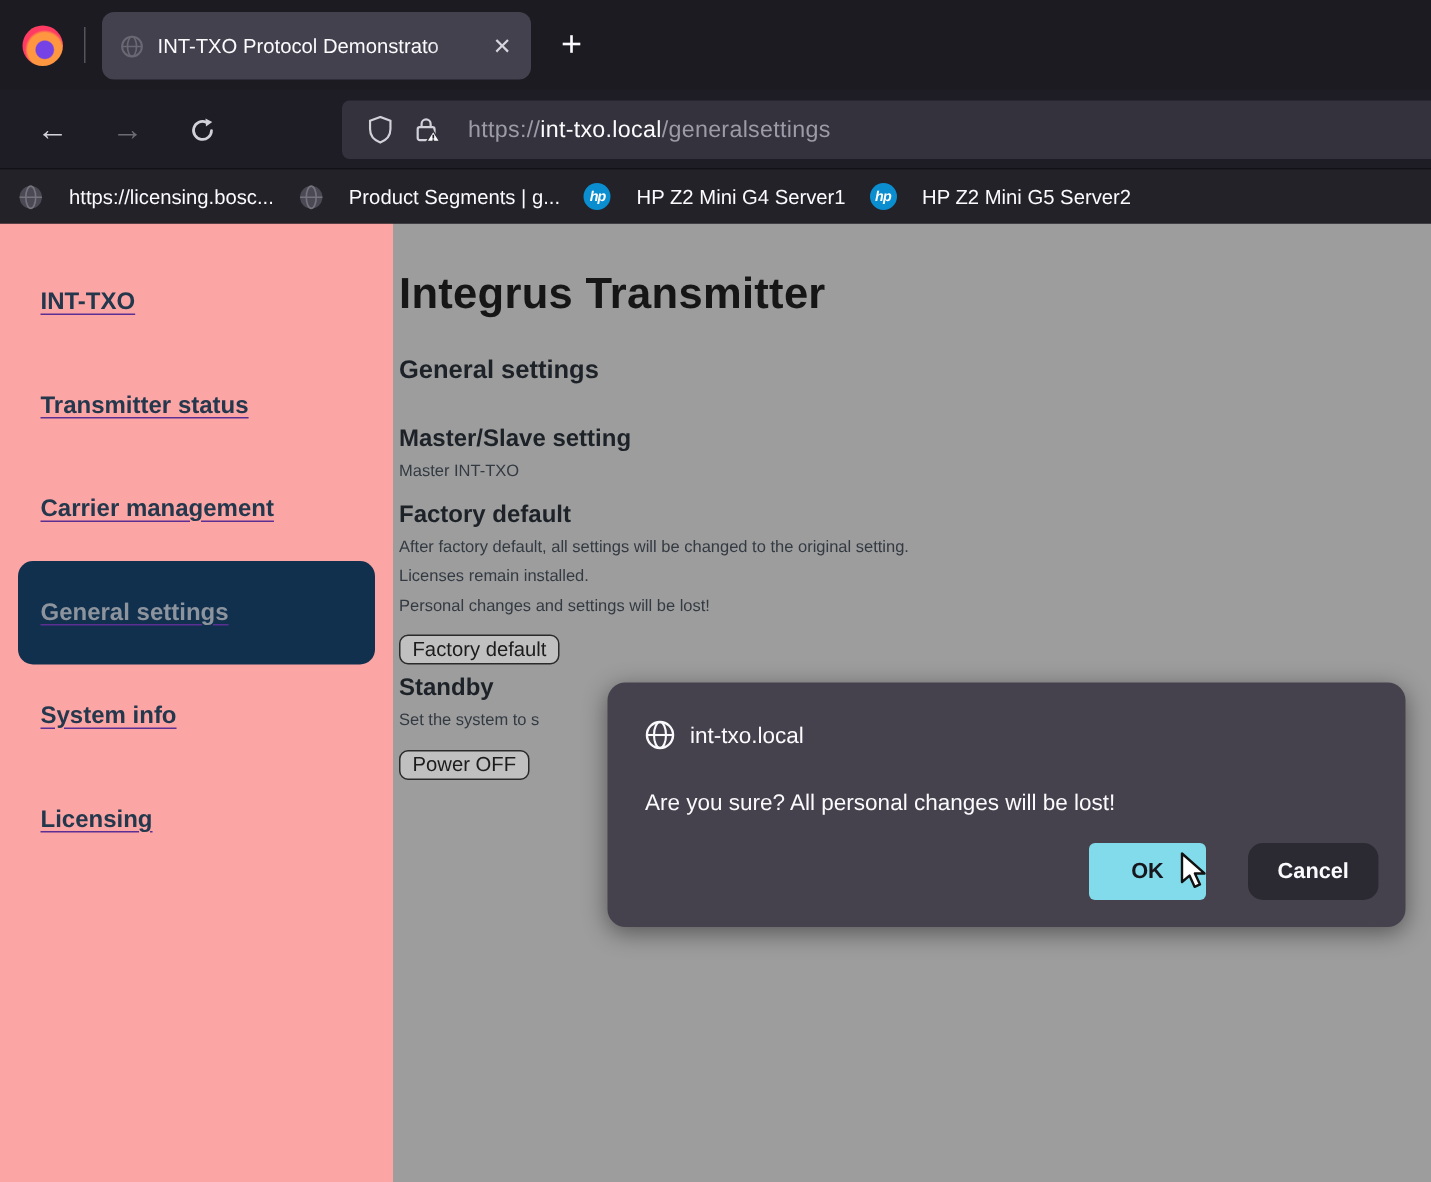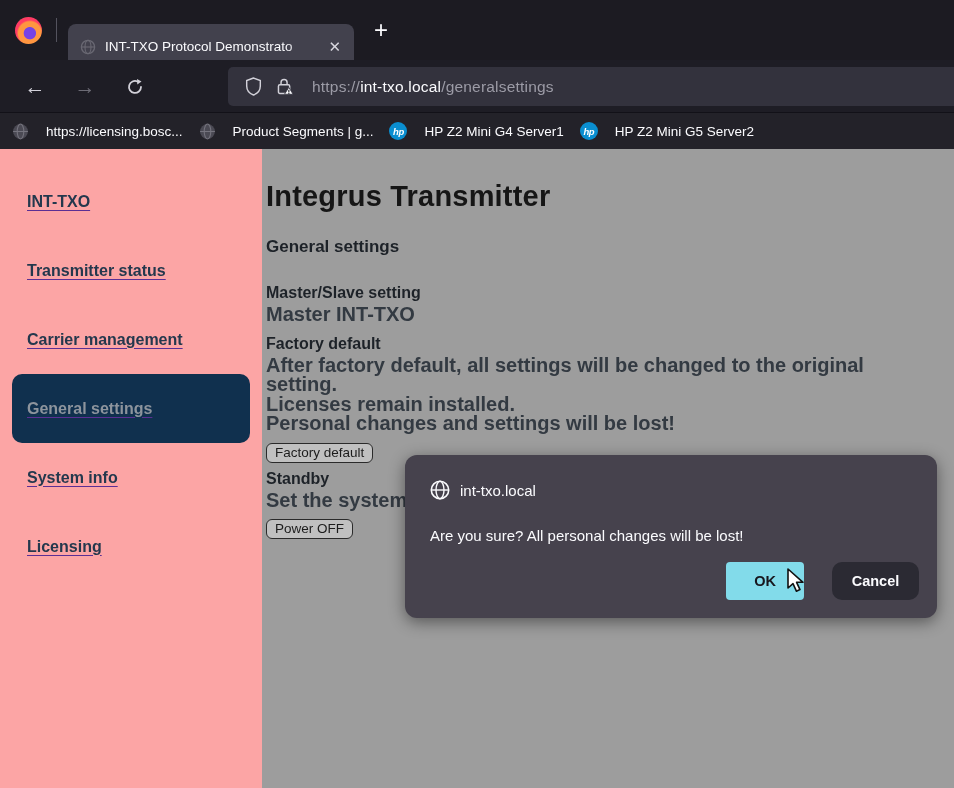--- a/index.html
+++ b/index.html
@@ -6,21 +6,21 @@
   html,body { width:954px; height:788px; overflow:hidden; background:#1c1b22;
     font-family:"Liberation Sans", sans-serif; }
 
   
   .tabbar { position:relative; height:60px; background:#1c1b22; }
   .ff-logo { position:absolute; left:15px; top:17px; width:27px; height:27px; border-radius:50%;
     background:radial-gradient(circle at 55% 60%, #7542e5 0 26%, #ff9640 30% 52%, #ff3b64 60% 74%, #ffd43d 78%);
     cursor:pointer; }
   .tab-sep { position:absolute; left:56px; top:18px; width:1px; height:24px; background:#54535e; }
   .tab { position:absolute; left:68px; top:8px; width:286px; height:45px; background:#42414d;
-    border-radius:8px; display:flex; align-items:center; padding:0 10px 0 12px; cursor:pointer;margin-top:16px; }
+    border-radius:8px; display:flex; align-items:center; padding:0 10px 0 12px; cursor:pointer; }
   .tab-fav { flex:0 0 16px; opacity:.55; margin-right:9px; }
   .tab-title { flex:1 1 auto; color:#fbfbfe; font-size:13.5px; white-space:nowrap; overflow:hidden;
     -webkit-mask-image:linear-gradient(to right,#000 82%,transparent 98%);
     mask-image:linear-gradient(to right,#000 82%,transparent 98%); }
   .tab-close { flex:0 0 auto; color:#d7d6de; font-size:15px; padding:2px 3px; cursor:pointer; }
   .newtab { position:absolute; left:366px; top:15px; width:30px; height:30px; color:#fbfbfe;
     font-size:24px; font-weight:300; display:flex; align-items:center; justify-content:center;
     border-radius:4px; cursor:pointer; }
 
   
@@ -50,21 +50,21 @@
     border-radius:10px; cursor:pointer; }
   .nav-item a { color:#24384d; font-weight:bold; font-size:16px; text-decoration:underline;
     text-decoration-color:#5b2f94; text-underline-offset:3px; }
   .nav-item.selected { background:#10304e; }
   .nav-item.selected a { color:#8d949d; }
 
   .main { flex:1 1 auto; background:#9d9d9d; padding:31px 20px 0 4px; color:#23282e; }
   .main h1 { font-size:29px; color:#161616; letter-spacing:.2px; }
   .sec-title { font-size:17px; font-weight:bold; color:#1d2228; margin-top:24px; }
   .sub-h { font-size:16px; font-weight:bold; color:#1d2228; margin-top:27px; }
-  .body-line { font-size:20px; color:#333a42; line-height:19.5px;font-weight:bold; }
+  .body-line { font-size:11px; color:#333a42; line-height:19.5px; }
   .mt2 { margin-top:3px; }
   .pg-btn { display:inline-block; margin-top:9px; background:#c0c0c0; border:1.5px solid #2a2a2a;
     border-radius:6px; font-size:13.5px; color:#1c1c1c; padding:1px 8px 2px; cursor:pointer;
     font-family:"Liberation Sans", sans-serif; }
 
   
   .dialog { position:absolute; left:405px; top:455px; width:532px; height:163px; background:#46424d;
     border-radius:12px; box-shadow:0 4px 16px rgba(0,0,0,.45); padding:25px 18px 18px 25px; z-index:5; }
   .dlg-head { display:flex; align-items:center; gap:10px; color:#fbfbfe; font-size:15px; }
   .dlg-msg { margin-top:27px; color:#fbfbfe; font-size:15px; }

